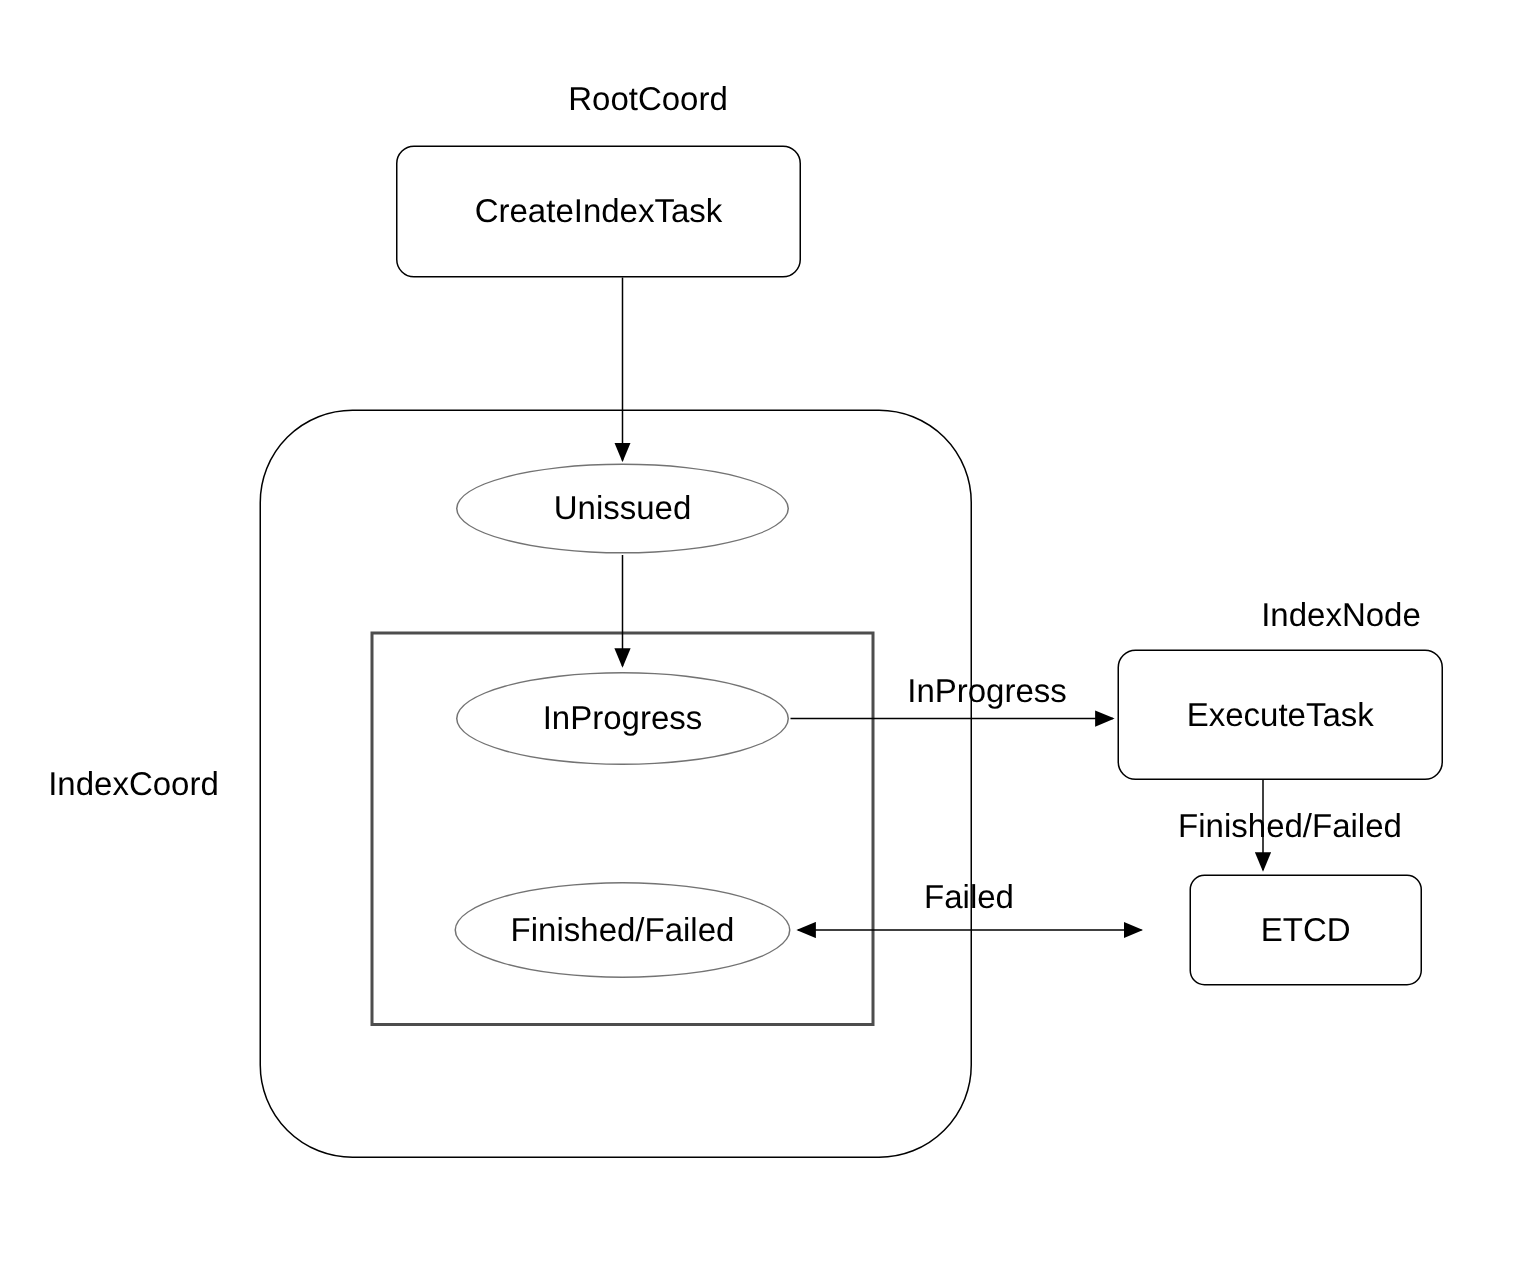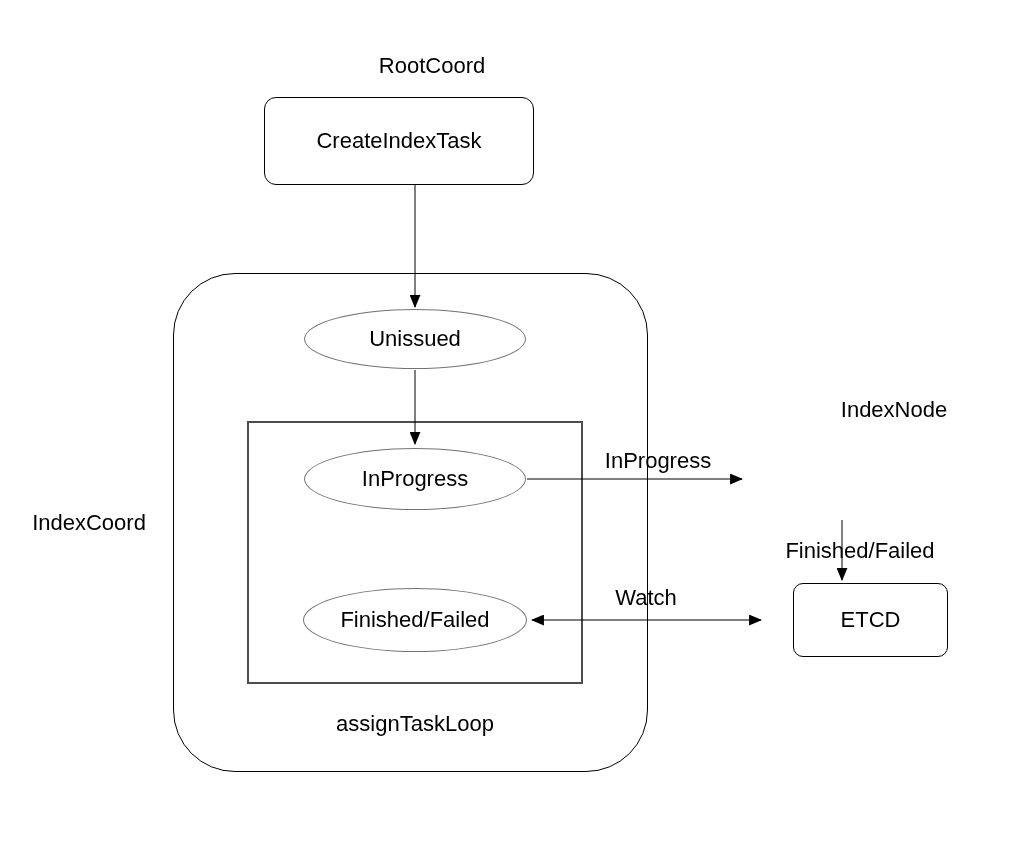--- a/index.html
+++ b/index.html
@@ -83,30 +83,30 @@
     <line x1="415" y1="185" x2="415" y2="307" stroke="#000000" stroke-width="1" marker-end="url(#arrow)"></line>
     <line x1="415" y1="370" x2="415" y2="444" stroke="#000000" stroke-width="1" marker-end="url(#arrow)"></line>
     <line x1="527" y1="479" x2="742" y2="479" stroke="#000000" stroke-width="1" marker-end="url(#arrow)"></line>
     <line x1="842" y1="520" x2="842" y2="580" stroke="#000000" stroke-width="1" marker-end="url(#arrow)"></line>
     <line x1="532" y1="620" x2="761" y2="620" stroke="#000000" stroke-width="1" marker-start="url(#arrow)" marker-end="url(#arrow)"></line>
   </svg>
 
   <div class="float-label" style="left:414px; top:52px;margin-left:18px;">RootCoord</div>
   <div class="float-label" style="left:89px; top:509px;">IndexCoord</div>
   <div class="float-label" style="left:850px; top:396px;margin-left:44px;">IndexNode</div>
-  <div class="float-label" style="left:415px; top:710px;">assignTaskLoop</div>
 
   <div class="float-label" style="left:658px; top:447px;">InProgress</div>
   <div class="float-label" style="left:860px; top:537px;">Finished/Failed</div>
-  <div class="float-label" style="left:646px; top:584px;">Watch</div>
+  <div class="float-label" style="left:646px; top:584px;">Failed</div>
 
   <div class="node box" style="left:264px; top:97px; width:270px; height:88px;">CreateIndexTask</div>
 
   <div class="node ellipse" style="left:304px; top:309px; width:222px; height:60px;">Unissued</div>
 
   <div class="node ellipse" style="left:304px; top:448px; width:222px; height:62px;">InProgress</div>
 
   <div class="node ellipse" style="left:303px; top:588px; width:224px; height:64px;">Finished/Failed</div>
 
+  <div class="node box" style="left:745px; top:433px; width:217px; height:87px;">ExecuteTask</div>
 
   <div class="node box" style="left:765px; top:583px; width:155px; height:74px; border-radius:10px;margin-left:28px;">ETCD</div>
 
 </div>
 
 </body></html>

